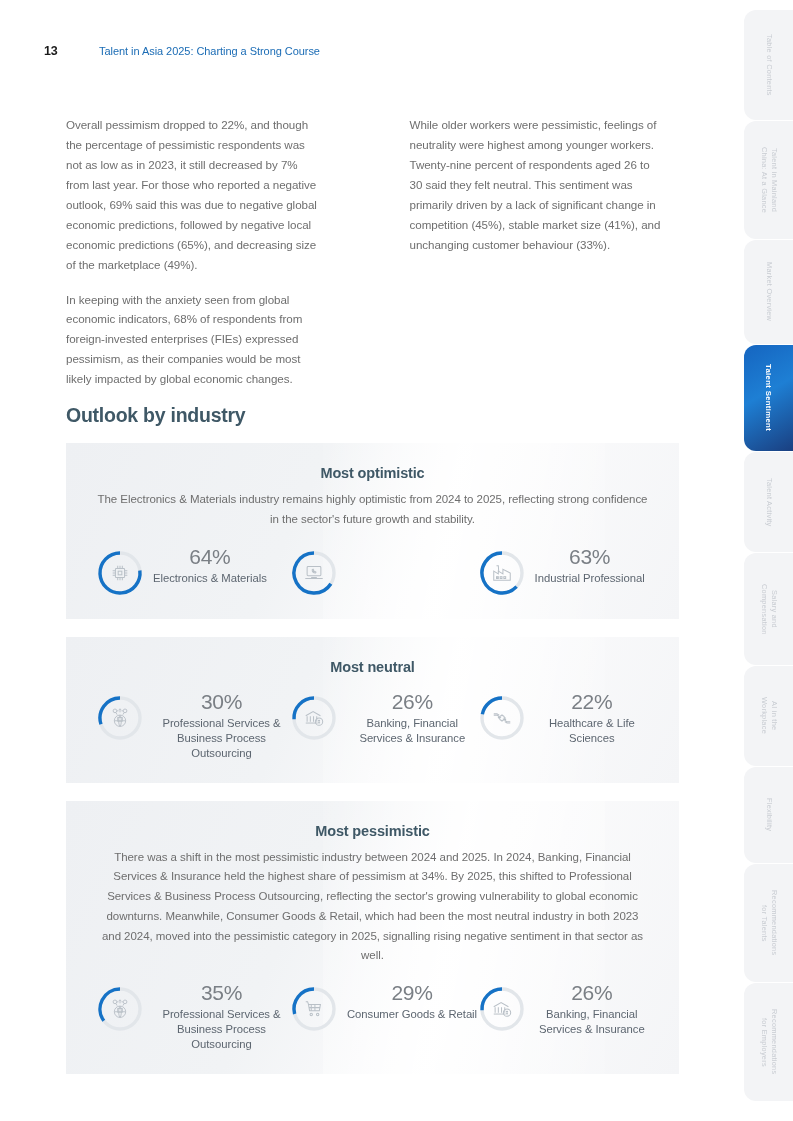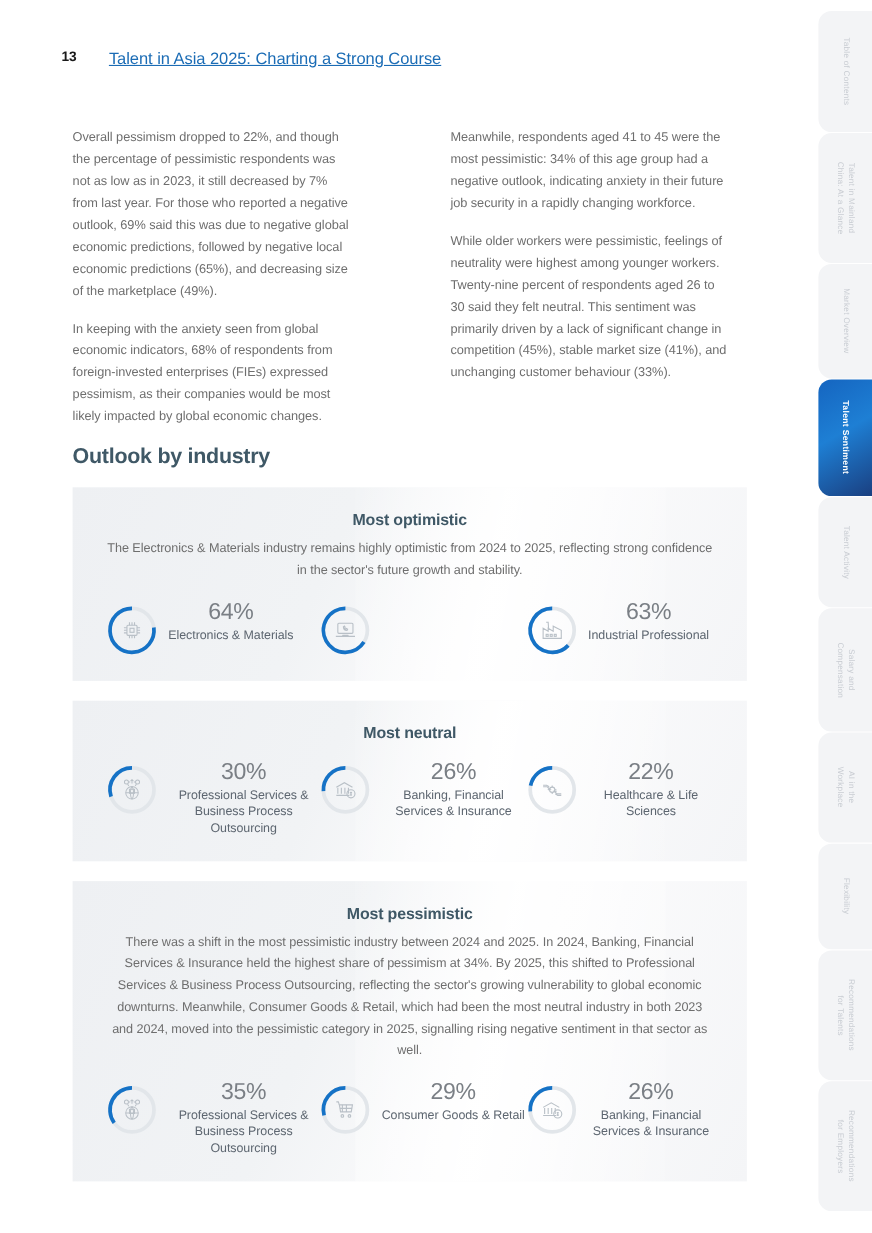--- a/index.html
+++ b/index.html
@@ -7,27 +7,27 @@
     width:793px; height:1121px;
     background:#ffffff;
     font-family:"Liberation Sans", sans-serif;
     overflow:hidden;
   }
   .page { position:relative; width:793px; height:1121px; background:#fff; }
 
   
   .header { position:absolute; top:44px; left:0; width:744px; height:22px; }
   .page-num {
-    position:absolute; left:56px; top:0;
+    position:absolute; left:44px; top:0;
     font-size:12.5px; font-weight:bold; color:#1a1a1a;
     letter-spacing:-0.2px;
   }
   .header-title {
     position:absolute; left:99px; top:1px;
-    font-size:15px; color:#1b6cb5; letter-spacing:-0.05px;text-decoration:underline;
+    font-size:11px; color:#1b6cb5; letter-spacing:-0.05px;
   }
 
   
   .columns {
     position:absolute; left:66px; top:115px; width:598px;
     display:flex; gap:89px;
   }
   .col { width:295px; }
   .col p {
     font-size:11.6px; line-height:1.72;
@@ -125,21 +125,20 @@
     <div class="page-num">13</div>
     <div class="header-title">Talent in Asia 2025: Charting a Strong Course</div>
   </div>
 
   <div class="columns">
     <div class="col">
       <p>Overall pessimism dropped to 22%, and though the percentage of pessimistic respondents was not as low as in 2023, it still decreased by 7% from last year. For those who reported a negative outlook, 69% said this was due to negative global economic predictions, followed by negative local economic predictions (65%), and decreasing size of the marketplace (49%).</p>
       <p>In keeping with the anxiety seen from global economic indicators, 68% of respondents from foreign-invested enterprises (FIEs) expressed pessimism, as their companies would be most likely impacted by global economic changes.</p>
     </div>
     <div class="col">
-      <p>Meanwhile, respondents aged 41 to 45 were the most pessimistic: 34% of this age group had a negative outlook, indicating anxiety in their future job security in a rapidly changing workforce.</p>
       <p>While older workers were pessimistic, feelings of neutrality were highest among younger workers. Twenty-nine percent of respondents aged 26 to 30 said they felt neutral. This sentiment was primarily driven by a lack of significant change in competition (45%), stable market size (41%), and unchanging customer behaviour (33%).</p>
     </div>
   </div>
 
   <div class="section-title">Outlook by industry</div>
 
   <div class="panels" id="panels">
       <div class="panel">
         <div class="panel-title">Most optimistic</div>
         <div class="panel-desc">The Electronics &amp; Materials industry remains highly optimistic from 2024 to 2025, reflecting strong confidence in the sector's future growth and stability.</div>

